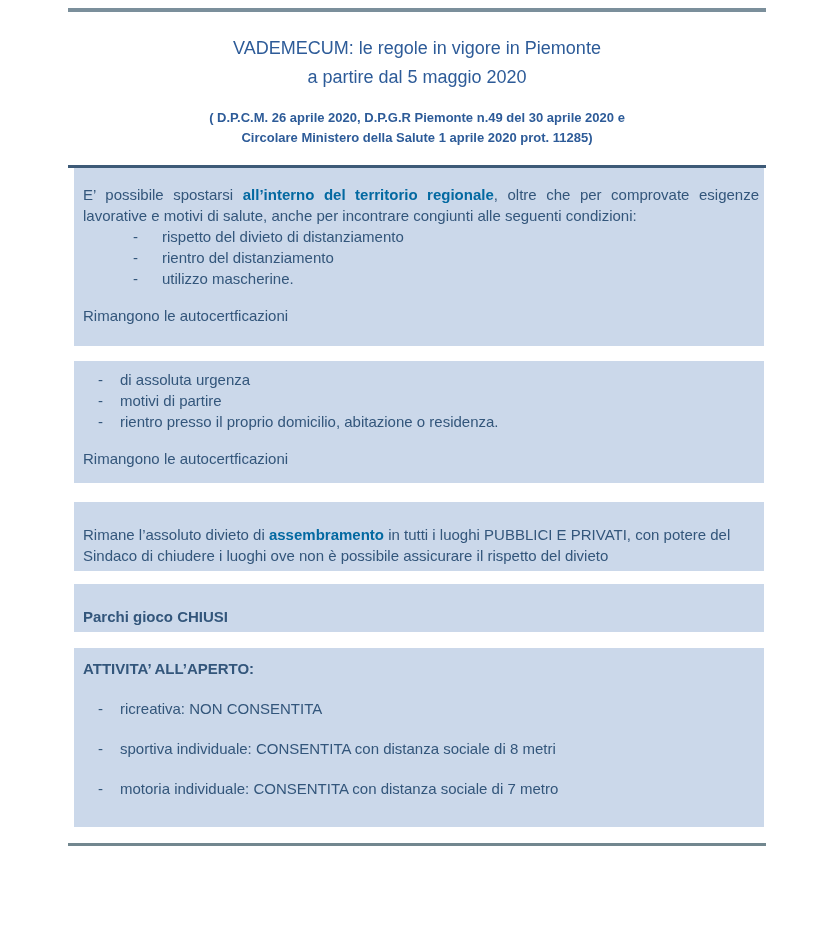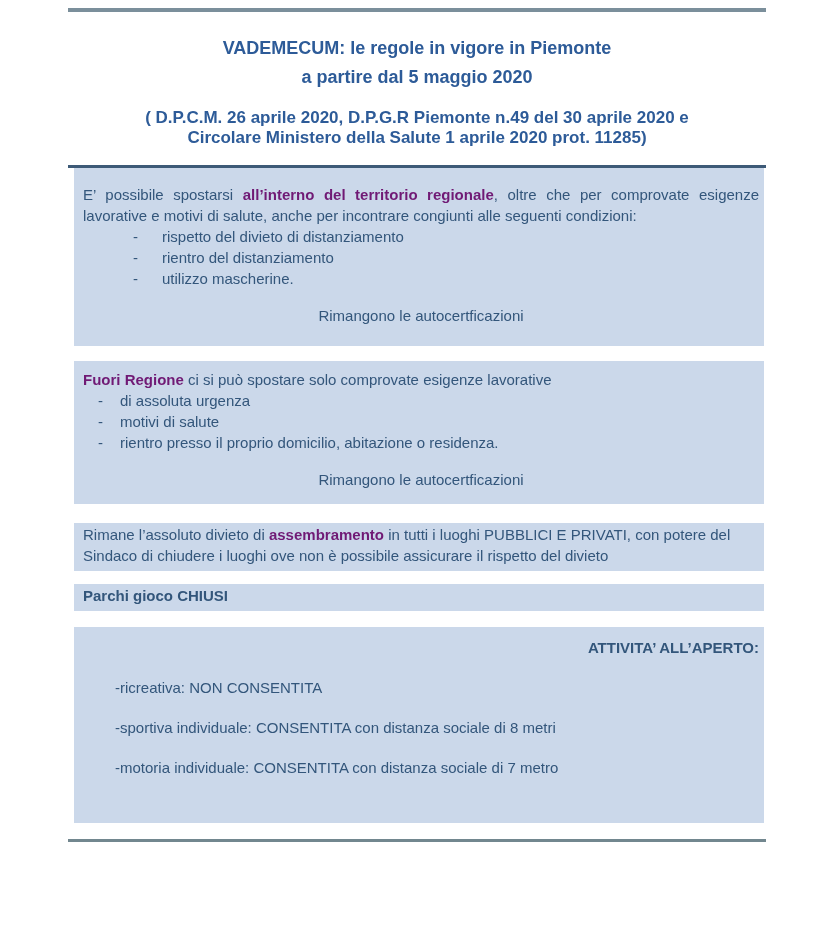--- a/index.html
+++ b/index.html
@@ -9,52 +9,52 @@
     font-family:"Liberation Sans","DejaVu Sans",sans-serif;
     color:#33567b;
     overflow:hidden;
   }
   .page{position:relative;width:698px;margin-left:68px;}
   .rule-light{height:4px;background:#7b8f9b;margin-top:8px;}
   .rule-light.bottom{height:3px;margin-top:16px;background:#72878f;}
   .rule-dark{height:3px;background:#3d5a77;margin-top:17px;}
   .title{
     margin-top:22px;text-align:center;
-    color:#2d5b98;font-weight:bold;font-size:18px;line-height:29px;
+    color:#2d5b98;font-weight:normal;font-size:18px;line-height:29px;
   }
   .citation{
     margin-top:16px;text-align:center;
-    color:#2d5b98;font-weight:bold;font-size:17px;line-height:20px;
+    color:#2d5b98;font-weight:bold;font-size:13px;line-height:20px;
   }
   .box{
     background:#cbd8ea;
     width:676px;
     margin-left:6px;
     padding:8px 5px 14px 9px;
     font-size:15px;line-height:21px;
   }
   .box.first{padding-top:16px;padding-bottom:20px;margin-top:0;}
   .gap15{height:15px;}
   .gap19{height:19px;}
   .gap13{height:13px;}
   .gap16{height:16px;}
   .para-justify{text-align:justify;}
-  b{color:#701a75;}
+  b{color:#0369a1;}
   .bullets{margin-top:0;}
   .bullet{display:flex;}
   .bullets.deep{padding-left:50px;}
   .bullets.shallow{padding-left:15px;}
   .bullet .dash{width:29px;flex:0 0 29px;}
   .bullets.shallow .dash{width:22px;flex:0 0 22px;}
-  .note{margin-top:16px;text-align:center;}
-  .box-tight{padding-top:1px;padding-bottom:5px;}
+  .note{margin-top:16px;}
+  .box-tight{padding-top:22px;padding-bottom:5px;}
   .parks-closed{font-weight:bold;}
   .activities-heading{font-weight:bold;}
   .activities .bullet{margin-top:19px;}
-  .activities{padding-top:10px;padding-bottom:45px;text-align:right;}
+  .activities{padding-top:10px;padding-bottom:28px;}
 </style>
 </head>
 <body>
 
 <div class="page">
 
   <div class="rule-light"></div>
 
   <div class="title">
     <div>VADEMECUM: le regole in vigore in Piemonte</div>
@@ -83,29 +83,28 @@
           <span class="dash">-</span>
           <span>utilizzo mascherine.</span>
         </div>
     </div>
     <div class="note">Rimangono le autocertficazioni</div>
   </div>
 
   <div class="gap15"></div>
 
   <div class="box">
-    <div><b>Fuori Regione</b><span> ci si può spostare solo comprovate esigenze lavorative</span></div>
     <div class="bullets shallow">
       <div class="bullet">
           <span class="dash">-</span>
           <span>di assoluta urgenza</span>
         </div>
       <div class="bullet">
           <span class="dash">-</span>
-          <span>motivi di salute</span>
+          <span>motivi di partire</span>
         </div>
       <div class="bullet">
           <span class="dash">-</span>
           <span>rientro presso il proprio domicilio, abitazione o residenza.</span>
         </div>
     </div>
     <div class="note">Rimangono le autocertficazioni</div>
   </div>
 
   <div class="gap19"></div>

